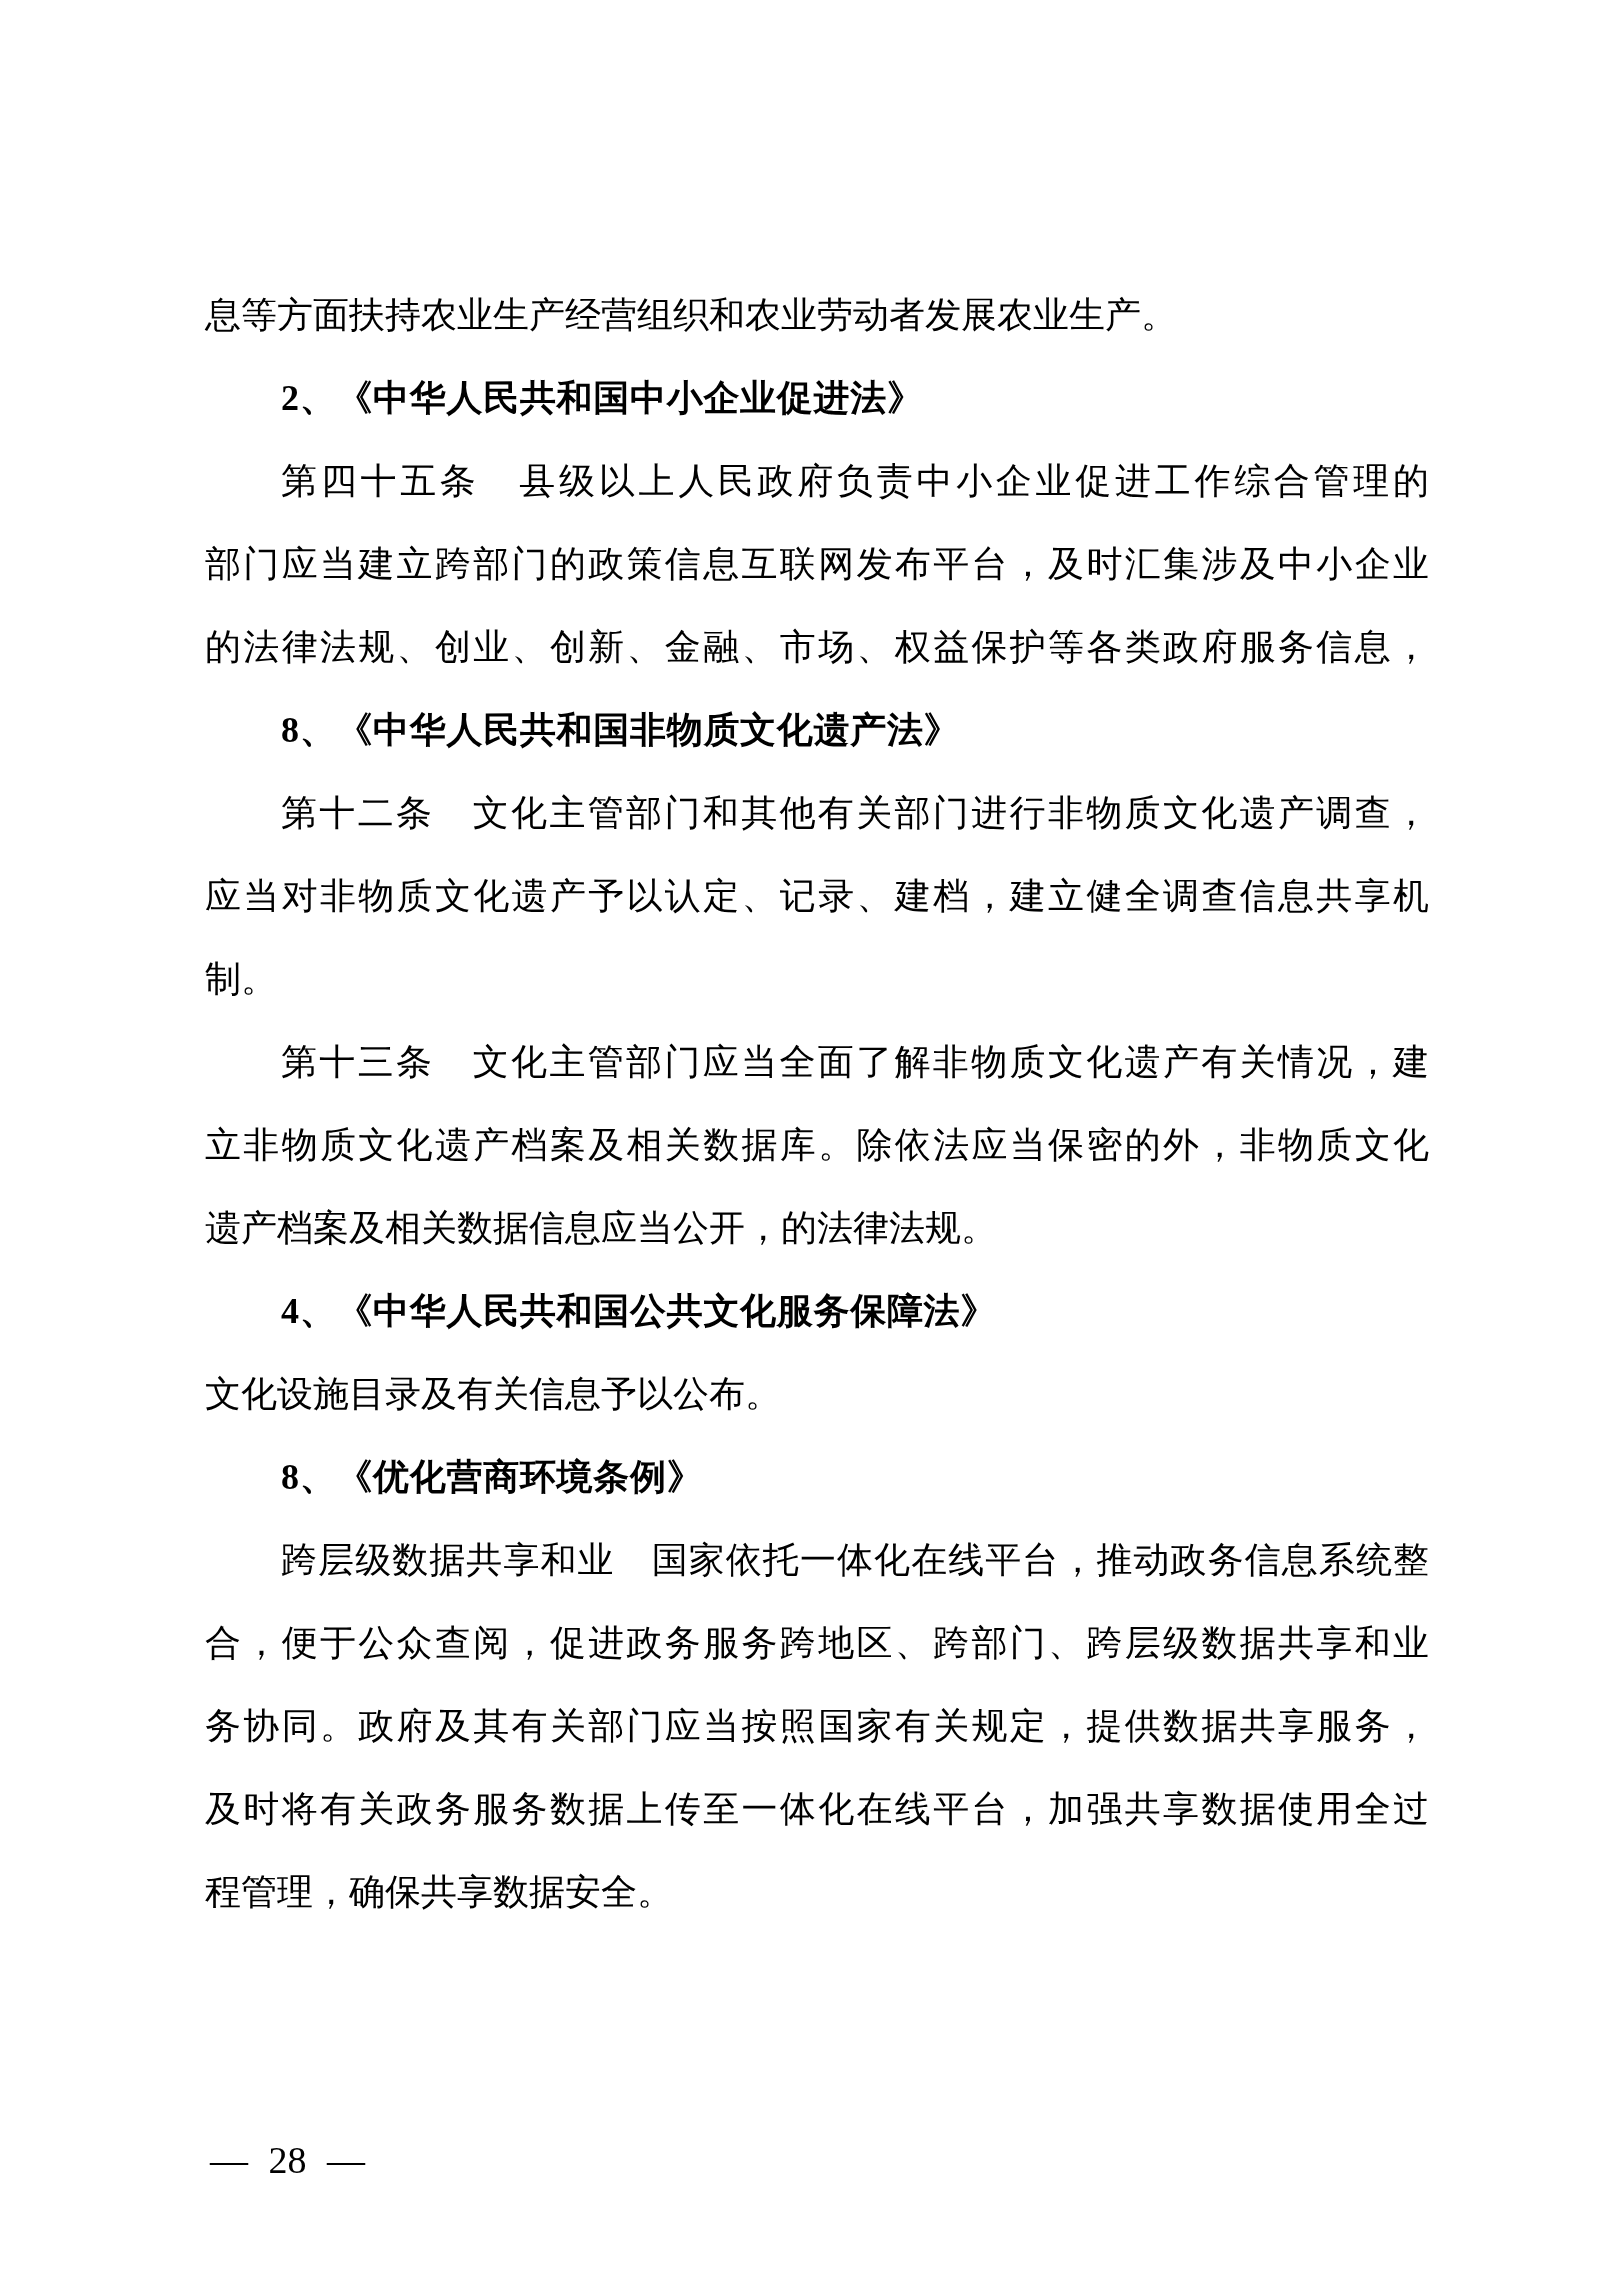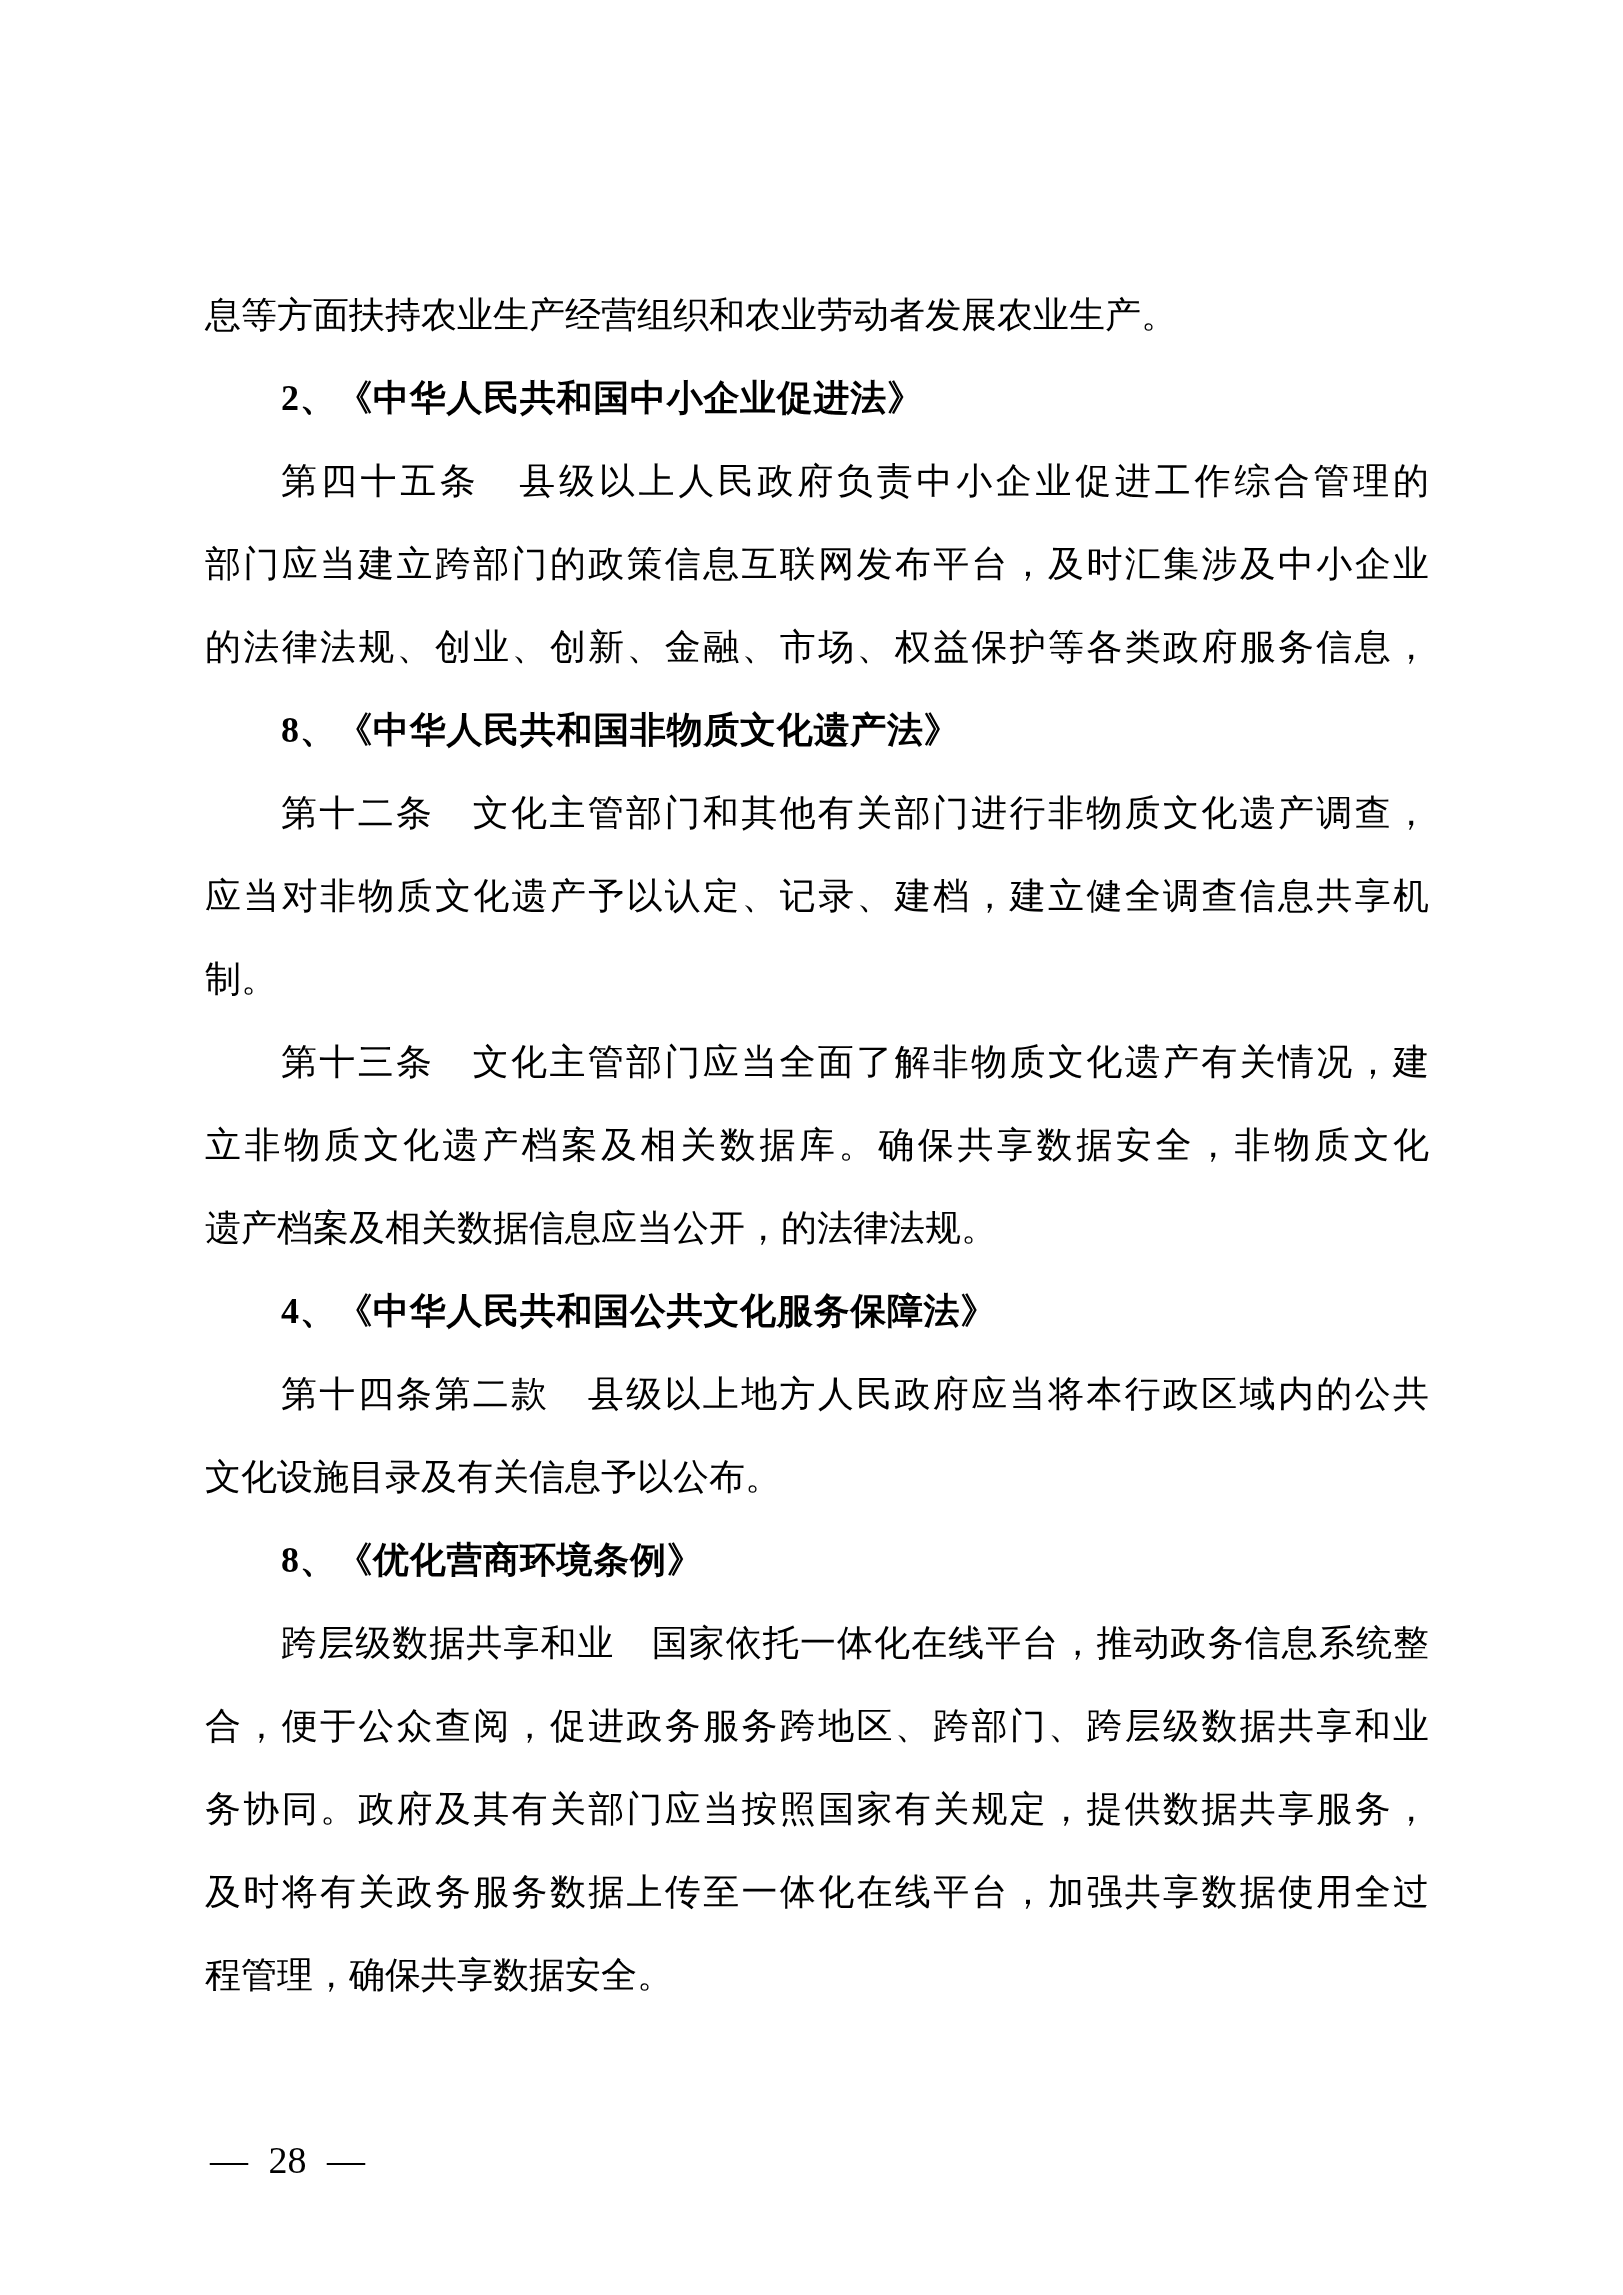--- a/index.html
+++ b/index.html
@@ -62,25 +62,24 @@
     <div class="line heading">2、《中华人民共和国中小企业促进法》</div>
     <div class="line indent j">第四十五条　县级以上人民政府负责中小企业促进工作综合管理的</div>
     <div class="line j">部门应当建立跨部门的政策信息互联网发布平台，及时汇集涉及中小企业</div>
     <div class="line j">的法律法规、创业、创新、金融、市场、权益保护等各类政府服务信息，</div>
 
     <div class="line heading">8、《中华人民共和国非物质文化遗产法》</div>
     <div class="line indent j">第十二条　文化主管部门和其他有关部门进行非物质文化遗产调查，</div>
     <div class="line j">应当对非物质文化遗产予以认定、记录、建档，建立健全调查信息共享机</div>
     <div class="line">制。</div>
     <div class="line indent j">第十三条　文化主管部门应当全面了解非物质文化遗产有关情况，建</div>
-    <div class="line j">立非物质文化遗产档案及相关数据库。确保共享数据安全，非物质文化</div>
+    <div class="line j">立非物质文化遗产档案及相关数据库。除依法应当保密的外，非物质文化</div>
     <div class="line">遗产档案及相关数据信息应当公开，的法律法规。</div>
 
     <div class="line heading">4、《中华人民共和国公共文化服务保障法》</div>
-    <div class="line indent j">第十四条第二款　县级以上地方人民政府应当将本行政区域内的公共</div>
     <div class="line">文化设施目录及有关信息予以公布。</div>
 
     <div class="line heading">8、《优化营商环境条例》</div>
     <div class="line indent j">跨层级数据共享和业　国家依托一体化在线平台，推动政务信息系统整</div>
     <div class="line j">合，便于公众查阅，促进政务服务跨地区、跨部门、跨层级数据共享和业</div>
     <div class="line j">务协同。政府及其有关部门应当按照国家有关规定，提供数据共享服务，</div>
     <div class="line j">及时将有关政务服务数据上传至一体化在线平台，加强共享数据使用全过</div>
     <div class="line">程管理，确保共享数据安全。</div>
 
   </main>

